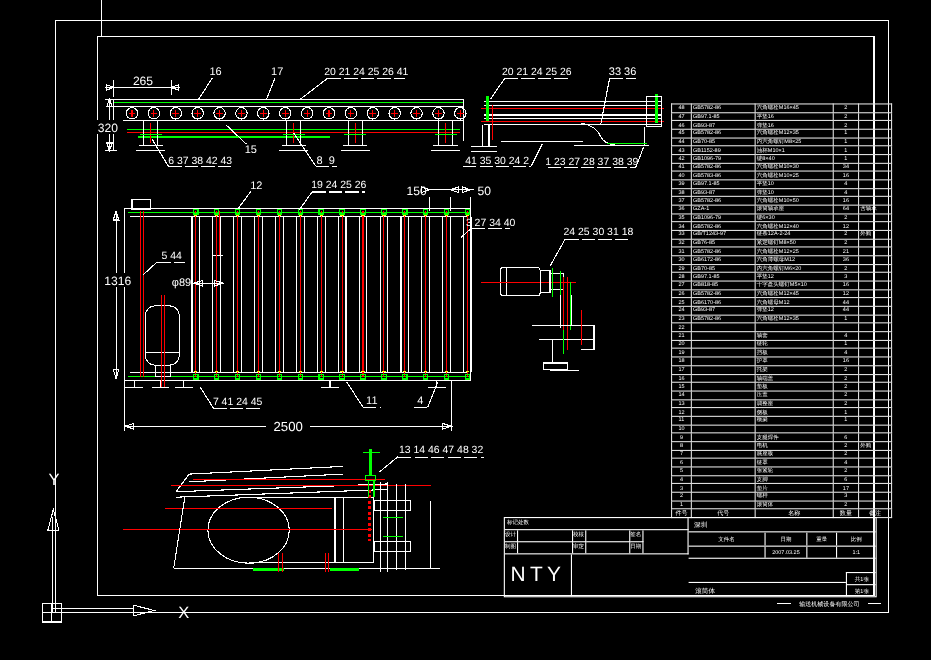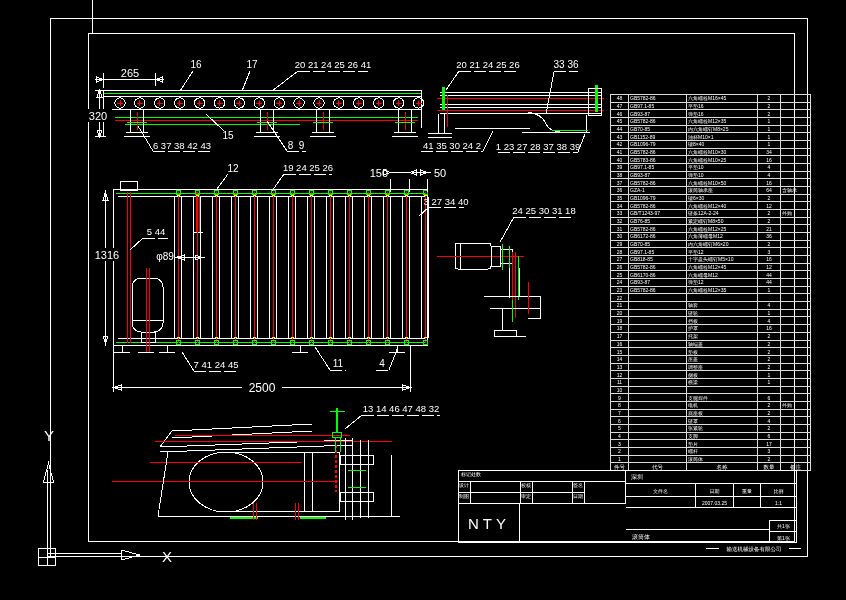--- a/index.html
+++ b/index.html
@@ -26,21 +26,21 @@
   #bom .col3{width:20px;text-align:center}
   #bom .col4{width:27px}
   #bom .hdr{text-align:center;font-size:5.5px}
   
   #tb{position:absolute;left:458px;top:470px;width:337px;height:71px;
       border:1px solid #fff;color:#fff;font-size:5px;}
   #tb .cell{position:absolute;box-sizing:border-box;overflow:hidden;white-space:nowrap;}
   .b-r{border-right:1px solid #fff}.b-b{border-bottom:1px solid #fff}
   .b-l{border-left:1px solid #fff}.b-t{border-top:1px solid #fff}
   .ctr{display:flex;align-items:center;justify-content:center}
-  #tb .big{font-size:15px;letter-spacing:4px}
+  #tb .big{font-size:19px;letter-spacing:4px}
   #tb .big2{font-size:15px}
 </style>
 </head>
 <body>
 
 <div id="canvas">
 
 <svg width="846" height="600" viewBox="0 0 846 600">
 
   <g>

